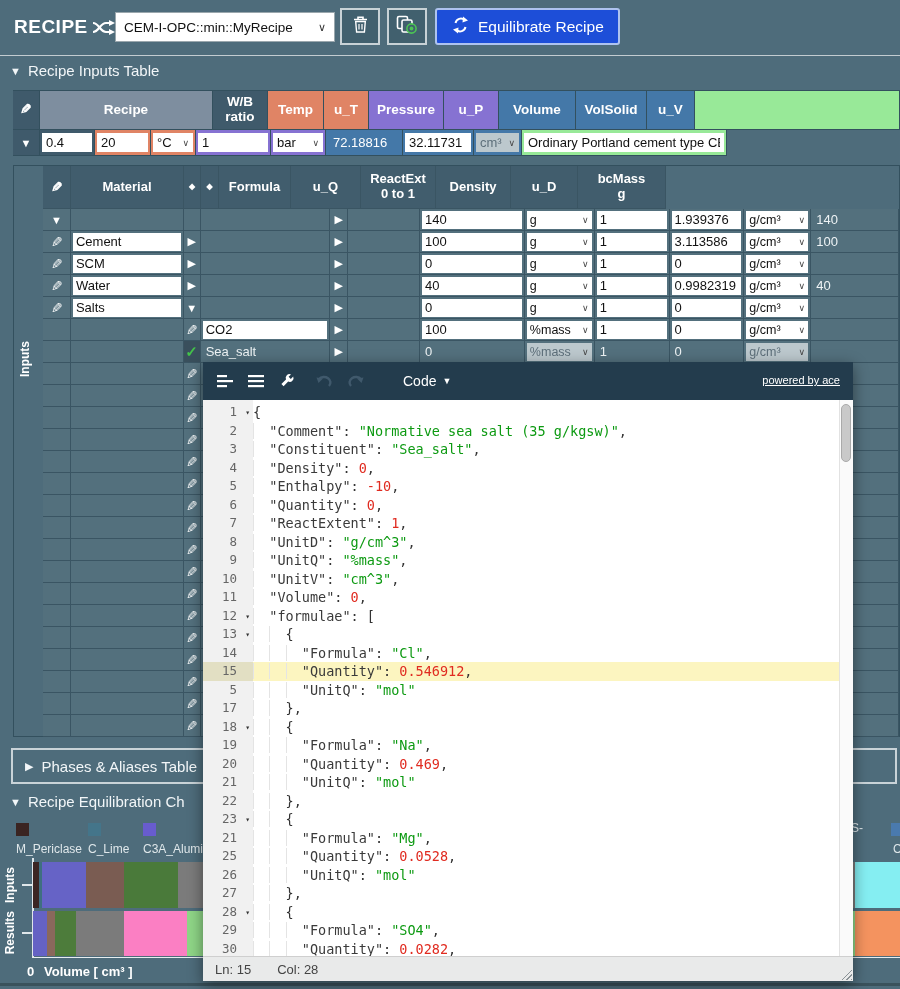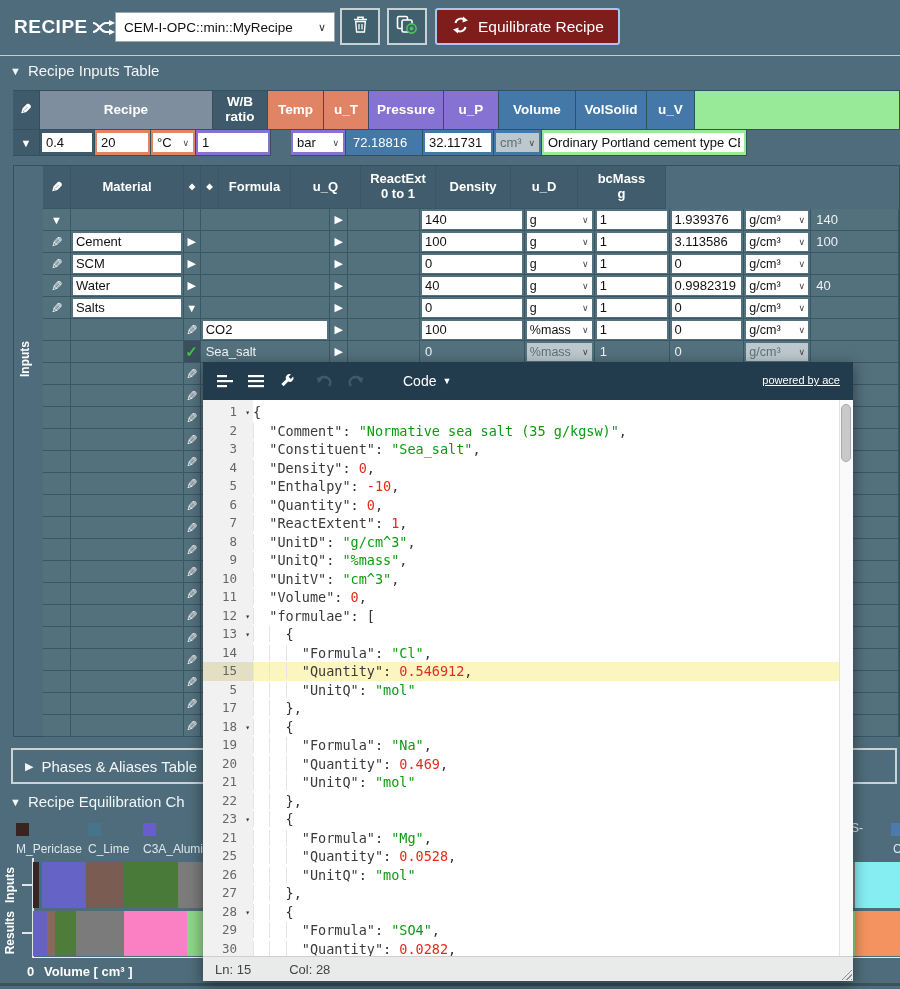--- a/index.html
+++ b/index.html
@@ -12,21 +12,21 @@
   .topbar{position:absolute;left:0;top:0;width:900px;height:55px;border-bottom:1px solid #c3ccd1;}
   .app-title{position:absolute;left:14px;top:16px;color:#fff;font-size:19px;font-weight:bold;letter-spacing:.5px;}
   .shuffle{position:absolute;left:92px;top:19px;}
   .top-select{position:absolute;left:115px;top:12px;width:220px;height:30px;background:#fff;border:1px solid #9aa7ad;
     display:flex;align-items:center;justify-content:space-between;padding:0 8px;box-sizing:border-box;font-size:13.5px;color:#111;}
   .top-select .chev{font-size:11px;color:#333;}
   .icon-btn{position:absolute;top:8px;width:40px;height:37px;background:#41606e;border:2px solid #c8d2d6;
     box-sizing:border-box;display:flex;align-items:center;justify-content:center;cursor:pointer;}
   .btn-trash{left:340px;}
   .btn-clone{left:387px;}
-  .eq-btn{position:absolute;left:435px;top:8px;height:37px;background:#7f1d1d;border:2px solid #aec3ef;border-radius:3px;
+  .eq-btn{position:absolute;left:435px;top:8px;height:37px;background:#1d4ed8;border:2px solid #aec3ef;border-radius:3px;
     box-sizing:border-box;display:flex;align-items:center;gap:8px;padding:0 14px;color:#fff;font-size:15.5px;cursor:pointer;}
   
   .sect-title{position:absolute;color:#f2f6f8;font-size:15px;display:flex;align-items:center;gap:7px;}
   .sect-title .tri{font-size:11px;}
   
   .otable{position:absolute;left:13px;top:90px;width:887px;z-index:2;}
   .orow{display:flex;}
   .ocell{box-sizing:border-box;border-right:1px solid #33505e;border-bottom:1px solid #33505e;
     display:flex;align-items:center;justify-content:center;overflow:hidden;}
   .ohead .ocell{height:40px;color:#fff;font-weight:bold;font-size:13.5px;text-align:center;line-height:1.1;border-top:1px solid #33505e;}
@@ -80,21 +80,21 @@
   .code{position:absolute;left:50px;top:0;right:13px;bottom:0;padding-top:3px;box-sizing:border-box;cursor:text;}
   .aline{height:18.5px;line-height:18.5px;white-space:pre;font-family:"DejaVu Sans Mono",monospace;font-size:13.5px;color:#333;}
   .aline.active{background:#fcf5c0;}
   .ws{background:repeating-linear-gradient(to right,#e4e4e4 0 1px,transparent 1px 16.3px);}
   .tk{color:#3a3a3a;}
   .ts{color:#0d9a12;}
   .tn{color:#e02b20;}
   .sbar{position:absolute;right:0;top:0;bottom:0;width:13px;background:#fafafa;border-left:1px solid #e2e2e2;}
   .sthumb{position:absolute;left:1px;top:4px;width:10px;height:58px;background:#c9c9c9;border:1px solid #aaa;border-radius:6px;box-sizing:border-box;cursor:grab;}
   .ed-status{position:absolute;left:0;bottom:0;right:0;height:24px;background:#e9eaea;border-top:1px solid #cfcfcf;
-    display:flex;align-items:center;font-size:13px;color:#444;gap:38px;padding-left:12px;}
+    display:flex;align-items:center;font-size:13px;color:#444;gap:26px;padding-left:12px;}
   .resize{position:absolute;right:1px;bottom:1px;width:13px;height:13px;cursor:nwse-resize;
     background:repeating-linear-gradient(135deg,transparent 0 2px,#8a9296 2px 3px);
     clip-path:polygon(100% 0,100% 100%,0 100%);}
   
   .phases-box{position:absolute;left:11px;top:748px;width:886px;height:36px;border:2px solid #c9d3d8;box-sizing:border-box;
     display:flex;align-items:center;gap:8px;padding-left:12px;color:#f2f6f8;font-size:15px;z-index:1;cursor:pointer;}
   .legend-chip{position:absolute;top:823px;width:13px;height:13px;z-index:1;}
   .legend-lab{position:absolute;top:842px;color:#dfe7ea;font-size:12px;z-index:1;white-space:nowrap;}
   .bar-row{position:absolute;left:33px;display:flex;z-index:1;overflow:hidden;}
   .axis-v{position:absolute;left:32px;top:858px;width:2px;height:100px;background:#dfe6ea;z-index:1;}
@@ -186,21 +186,21 @@
       </div>
     <div class="ocell bg-salmon" style="width:45px;">
       <div class="osel">
           <span>°C</span>
           <span class="chev">∨</span>
         </div>
     </div>
     <div class="ocell bg-purple" style="width:75px;">
         <input class="oin" value="1" style="">
       </div>
-    <div class="ocell bg-purple" style="width:55px;margin-left:20px;">
+    <div class="ocell bg-purple" style="width:55px;">
       <div class="osel">
           <span>bar</span>
           <span class="chev">∨</span>
         </div>
     </div>
     <div class="ocell bg-blue" style="width:77px;">
         <span class="oval">72.18816</span>
       </div>
     <div class="ocell bg-blue" style="width:71px;">
         <input class="oin" value="32.11731" style="">

